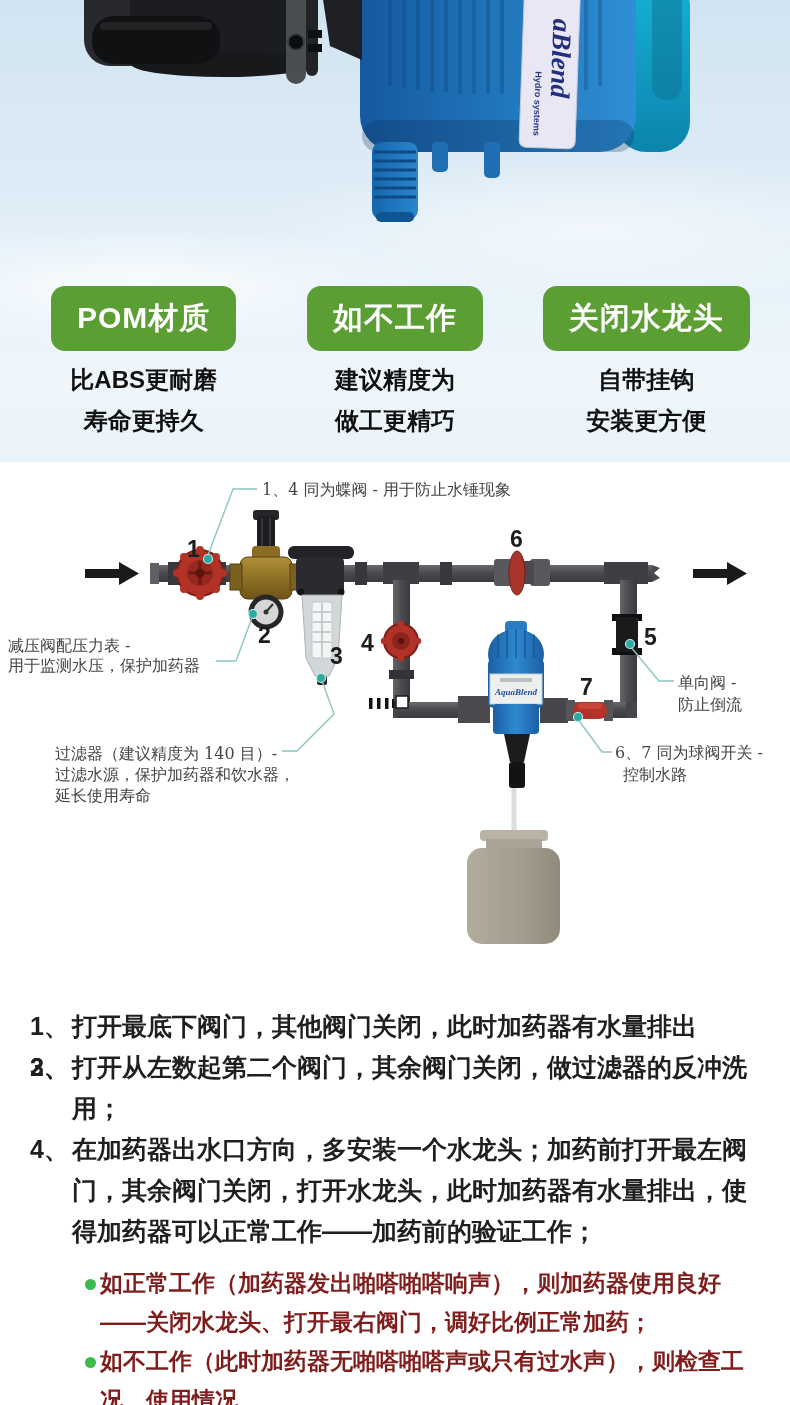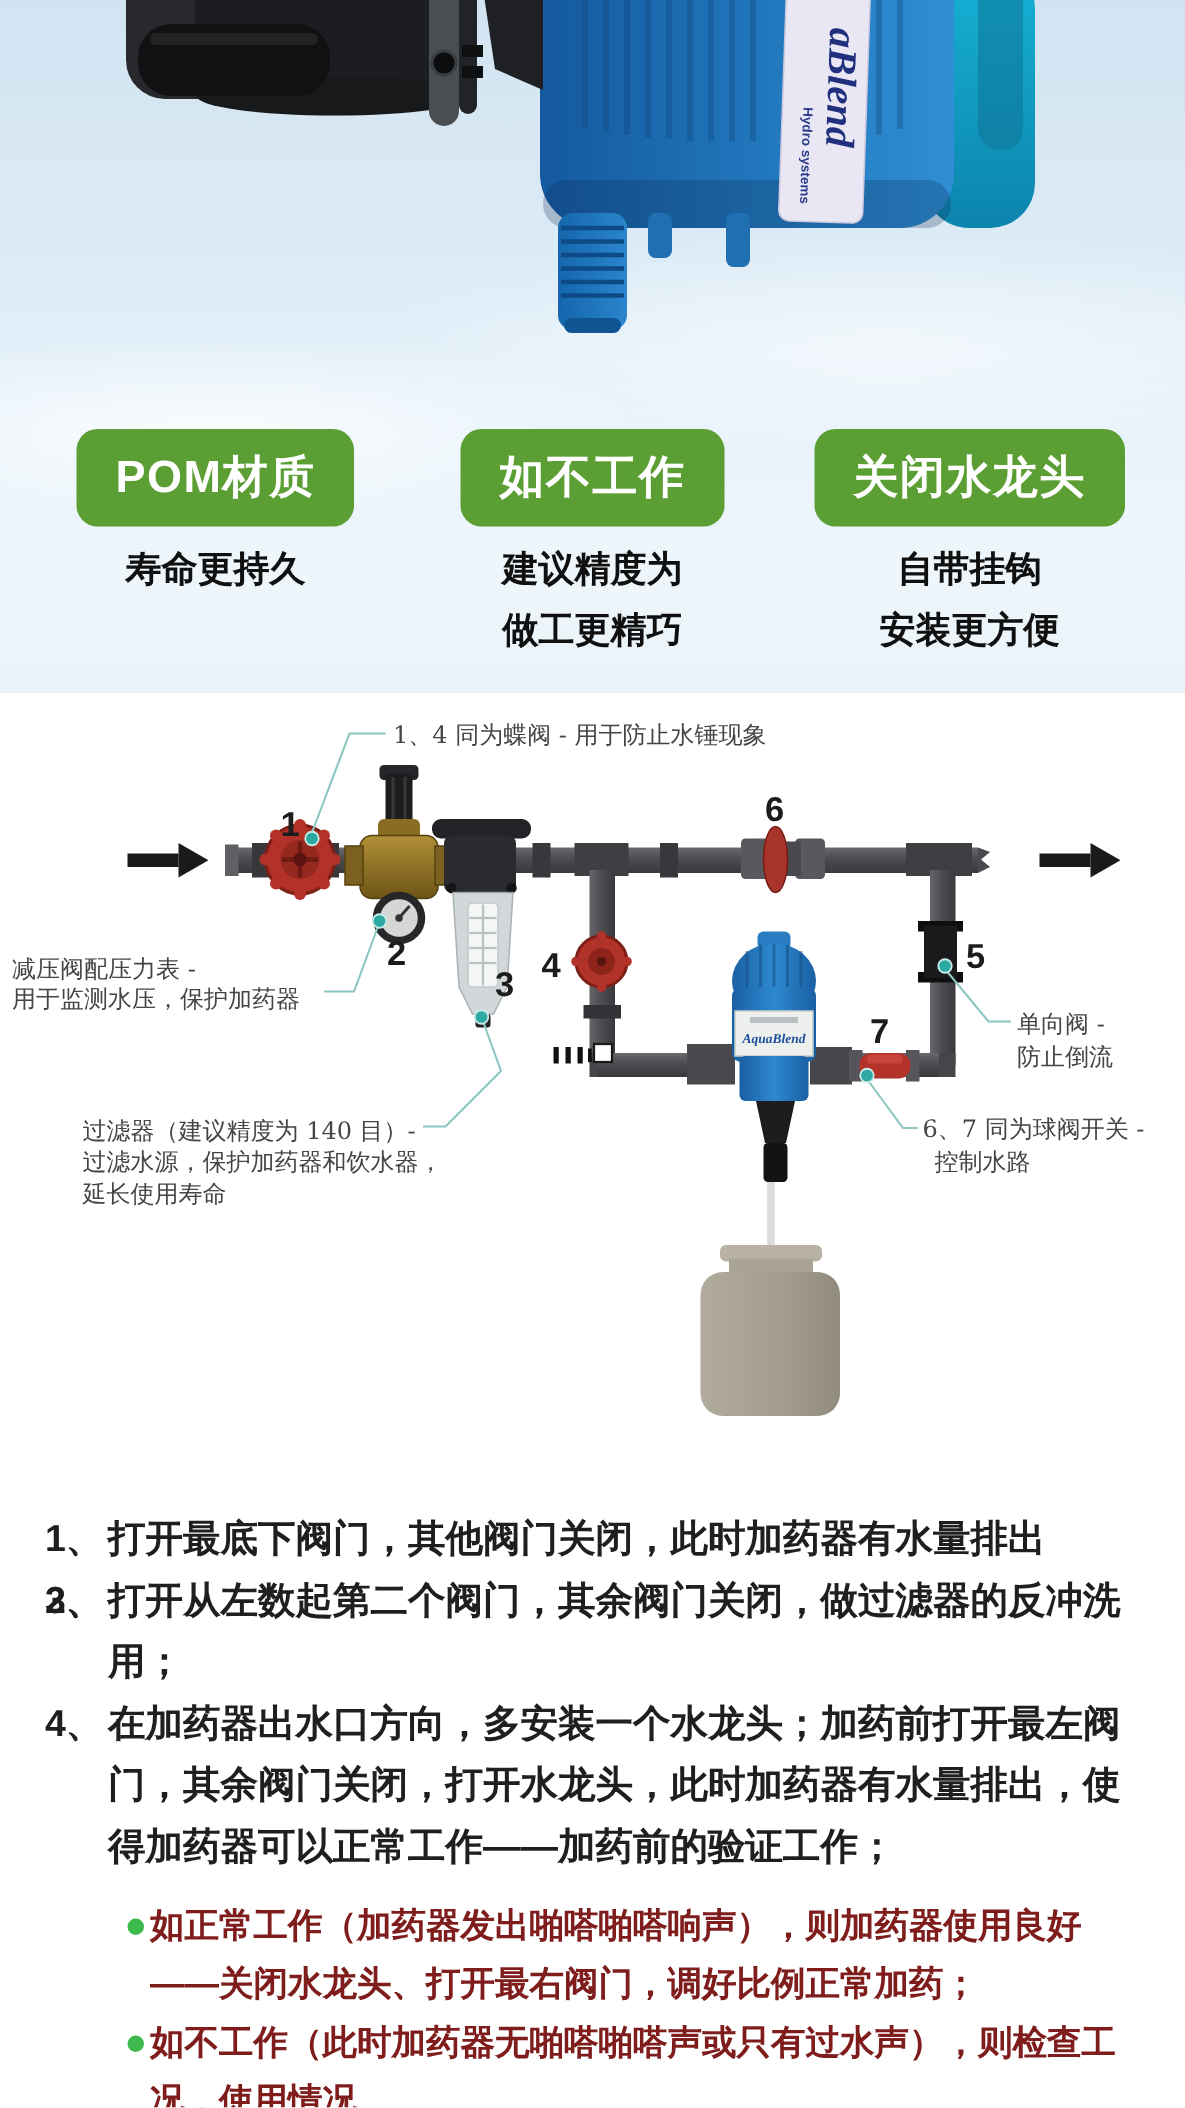--- a/index.html
+++ b/index.html
@@ -104,20 +104,21 @@
       <circle cx="296" cy="42" r="8" fill="#0b0c0d" stroke="#3a3d40" stroke-width="2"></circle>
       <rect x="308" y="30" width="14" height="8" fill="#0e0f10"></rect>
       <rect x="308" y="44" width="14" height="8" fill="#0e0f10"></rect>
       <polygon points="318,-34 362,-34 362,60 330,46" fill="#1e2023"></polygon>
     </g>
   </svg>
 
   <div class="features">
     <div class="feature">
       <div class="badge">POM材质</div>
+      <div class="feature-line">比ABS更耐磨</div>
       <div class="feature-line">寿命更持久</div>
     </div>
     <div class="feature">
       <div class="badge">如不工作</div>
       <div class="feature-line">建议精度为</div>
       <div class="feature-line">做工更精巧</div>
     </div>
     <div class="feature">
       <div class="badge">关闭水龙头</div>
       <div class="feature-line">自带挂钩</div>

